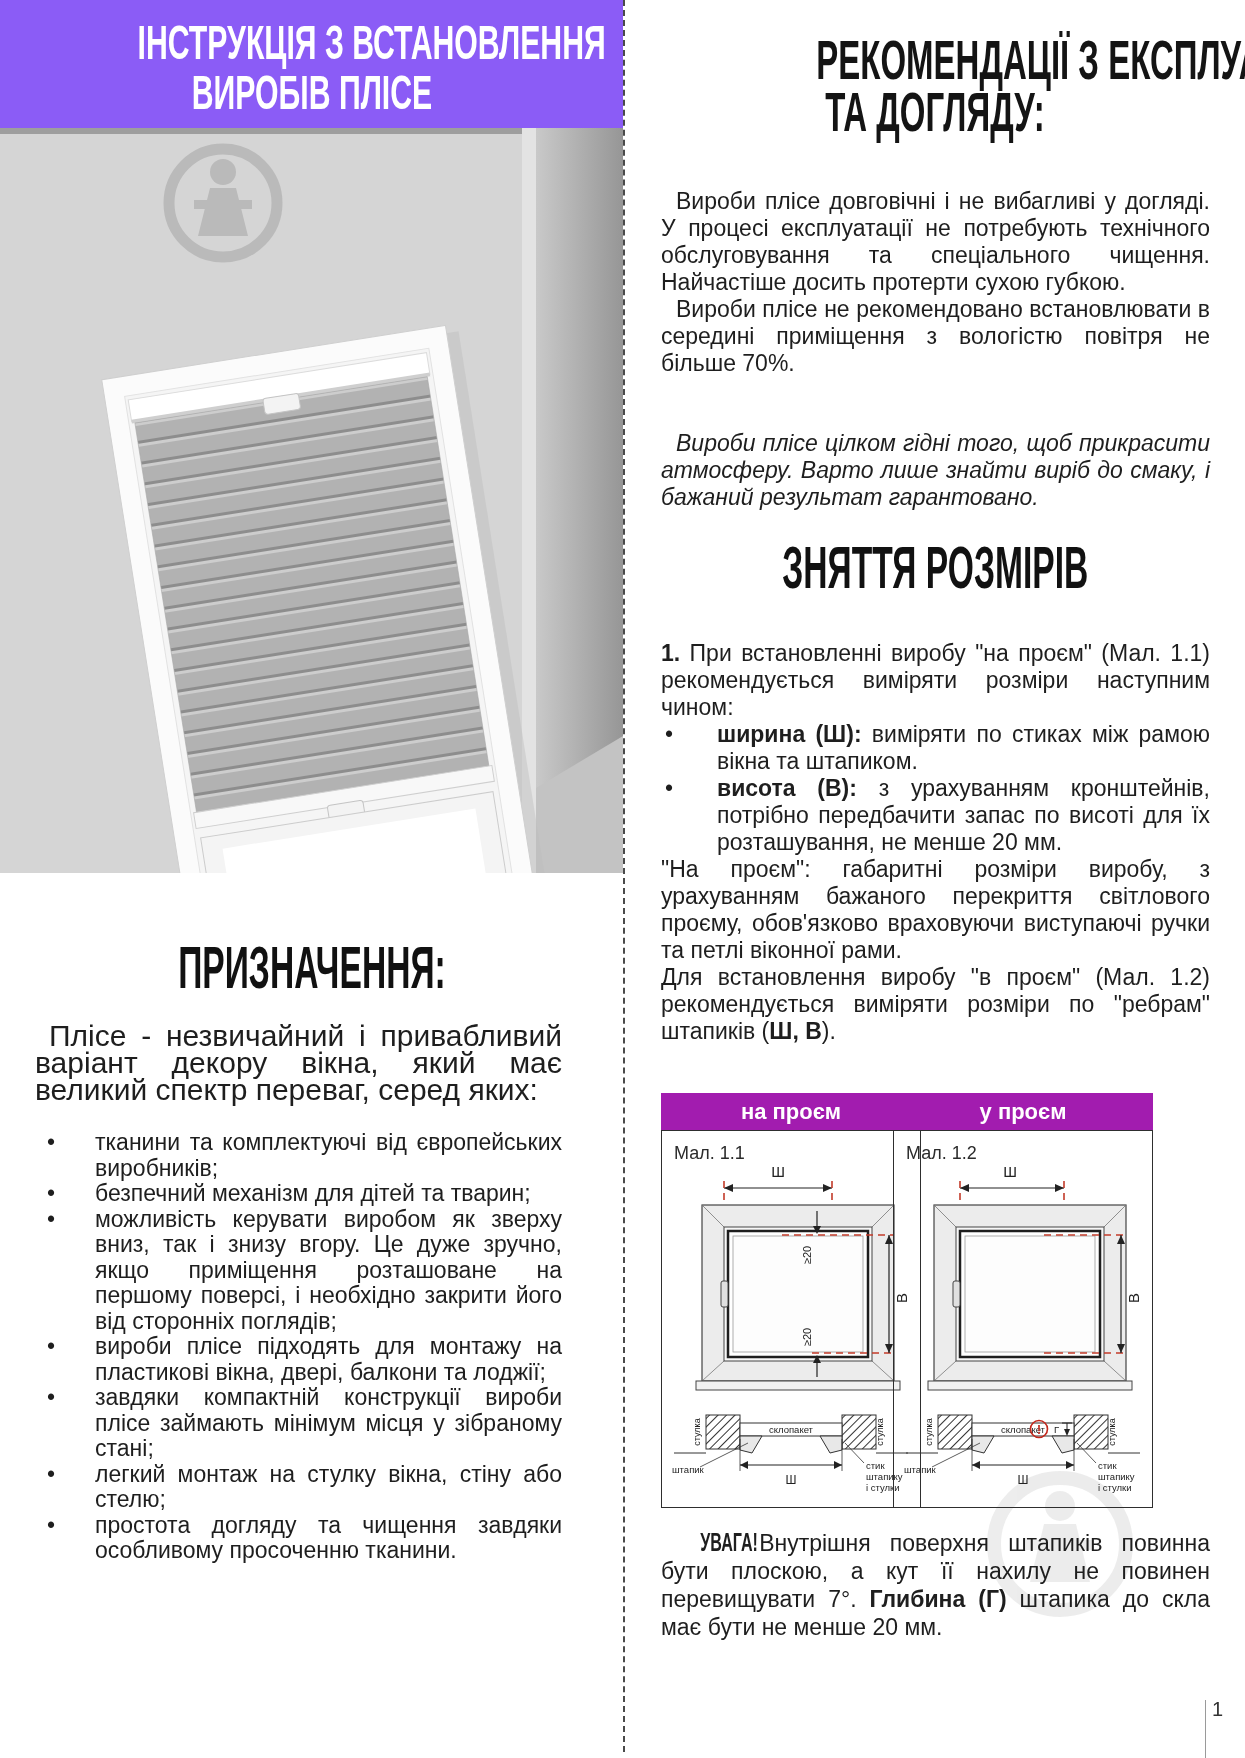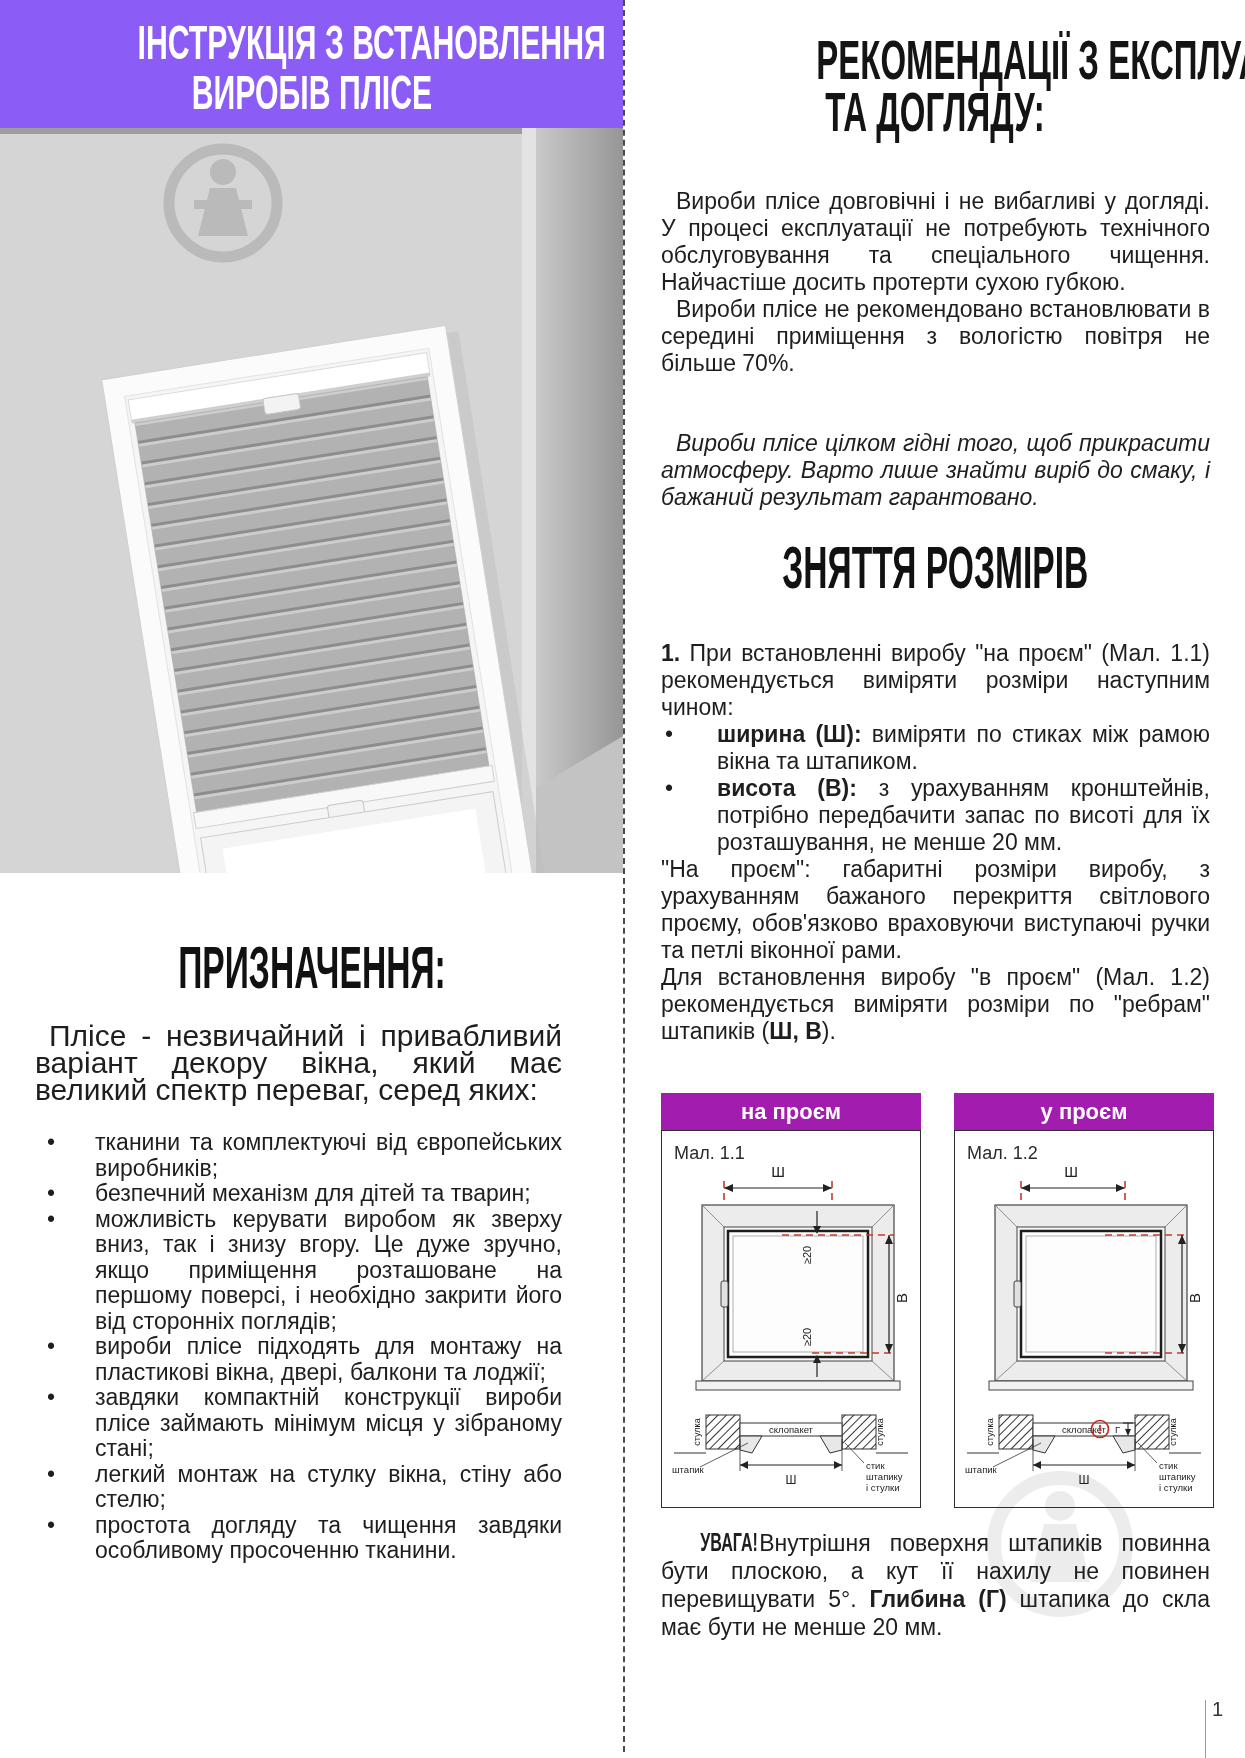--- a/index.html
+++ b/index.html
@@ -217,21 +217,21 @@
           <text x="10" y="342" font-size="9.5" fill="#222">штапик</text>
           <line x1="202" y1="332" x2="183" y2="312" stroke="#333" stroke-width="0.8"></line>
           <text x="204" y="338" font-size="9.5" fill="#222">стик</text>
           <text x="204" y="349" font-size="9.5" fill="#222">штапику</text>
           <text x="204" y="360" font-size="9.5" fill="#222">і стулки</text>
         </g>
       </svg>
     </div>
   </div>
 
-  <div class="panel" style="left:954px;">
+  <div class="panel" style="left:893px;">
     <div class="panel-hdr">у проєм</div>
     <div class="panel-box">
       <svg width="257" height="372" viewBox="0 0 257 372">
         <defs>
           <pattern id="hatch2" patternUnits="userSpaceOnUse" width="6" height="6" patternTransform="rotate(45)">
             <rect width="6" height="6" fill="#ffffff"></rect>
             <line x1="0" y1="0" x2="0" y2="6" stroke="#333" stroke-width="2"></line>
           </pattern>
         </defs>
         <text x="12" y="28" font-size="18" fill="#2b2b2b">Мал. 1.2</text>
@@ -287,18 +287,18 @@
           <text x="145" y="302.5" font-size="12" font-weight="bold" fill="#c3271b" text-anchor="middle">!</text>
           <text x="160" y="302" font-size="9.5" fill="#222">Г</text>
           <line x1="168" y1="292" x2="178" y2="292" stroke="#222" stroke-width="1"></line>
           <line x1="173" y1="292" x2="173" y2="302" stroke="#222" stroke-width="1"></line>
           <polygon points="173,305 170,298 176,298" fill="#222"></polygon>
         </g>
       </svg>
     </div>
   </div>
 
-  <div class="attention"><b class="cnd"><span>УВАГА!</span></b> <span>Внутрішня поверхня штапиків повинна бути плоскою, а кут її нахилу не повинен перевищувати 5°. </span><b>Глибина (Г)</b><span> штапика до скла має бути не менше 20 мм.</span></div>
+  <div class="attention"><b class="cnd"><span>УВАГА!</span></b> <span>Внутрішня поверхня штапиків повинна бути плоскою, а кут її нахилу не повинен перевищувати 7°. </span><b>Глибина (Г)</b><span> штапика до скла має бути не менше 20 мм.</span></div>
 
   <div class="pn-line"></div>
   <div class="pn-num">1</div>
 
 </div>
 
 </body></html>

